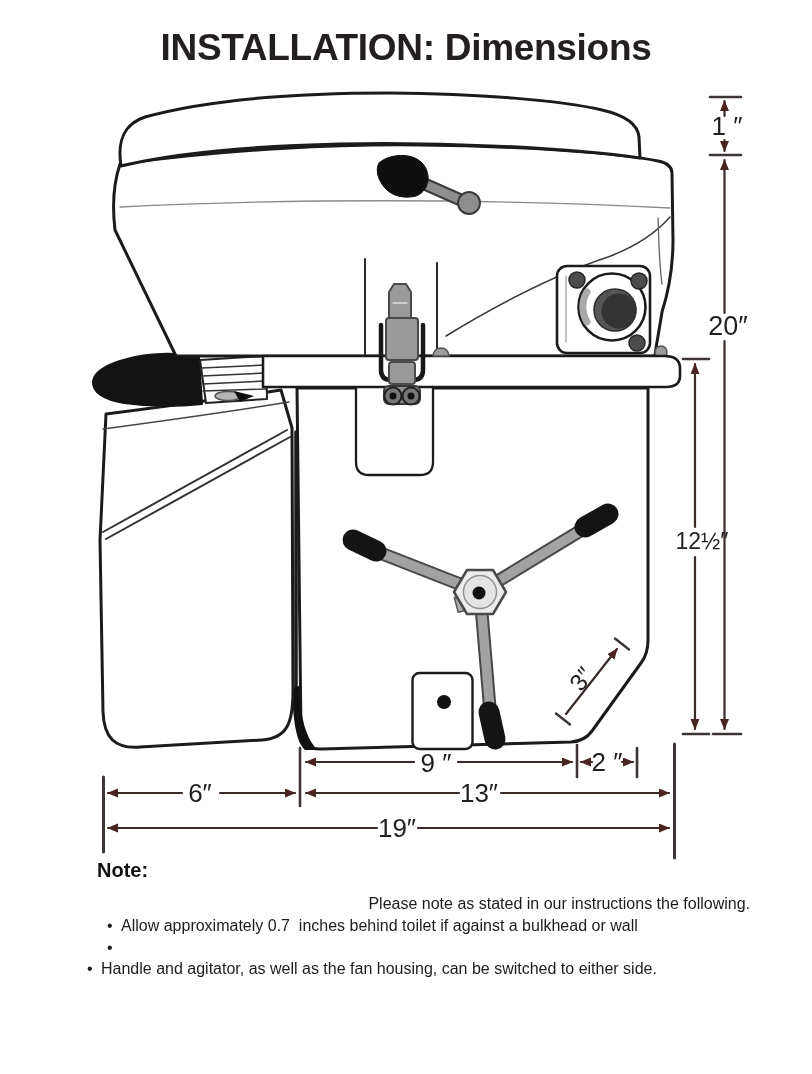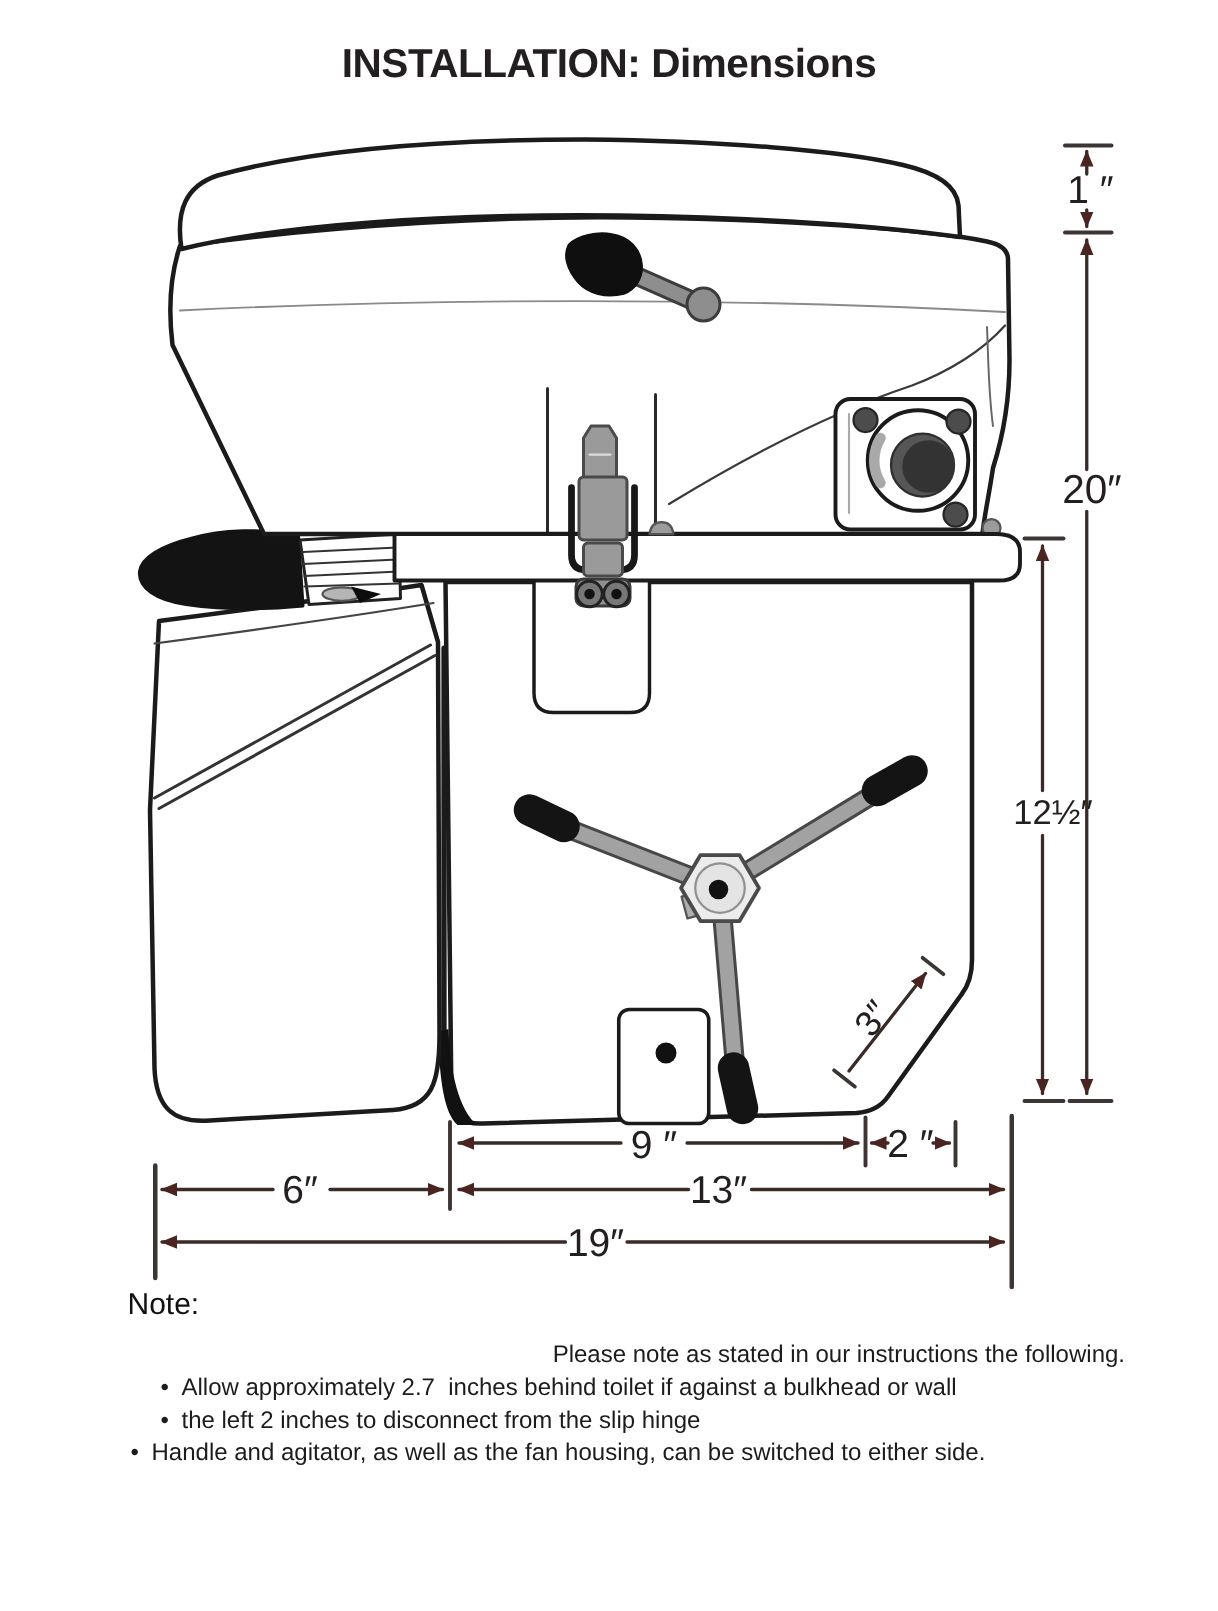--- a/index.html
+++ b/index.html
@@ -1,23 +1,23 @@
 <!DOCTYPE html>
 <html><head>
 <meta charset="utf-8">
 <style>
   html,body{margin:0;padding:0;background:#ffffff;}
   .page{position:relative;width:812px;height:1074px;background:#ffffff;overflow:hidden;
         font-family:"Liberation Sans",sans-serif;color:#231f20;}
   .title{position:absolute;top:27px;left:0;width:100%;text-align:center;
-         font-size:27px;font-weight:bold;letter-spacing:-0.3px;color:#231f20;}
+         font-size:37px;font-weight:bold;letter-spacing:-0.3px;color:#231f20;}
   svg.diagram{position:absolute;top:0;left:0;}
   .dim-text{font-family:"Liberation Sans",sans-serif;fill:#231f20;}
   .note{position:absolute;left:85px;top:860px;width:665px;font-size:16px;line-height:21.5px;color:#1c1c1c;}
-  .note-heading{font-size:20px;font-weight:normal;margin:0 0 11px 0;color:#111;}
+  .note-heading{font-size:20px;font-weight:bold;margin:0 0 11px 12px;color:#111;}
   .note-body{margin:0 0 17px 0;}
   .note-intro{margin:0 0 1px 0;text-align:right;}
   .bullet{display:flex;}
   .bullet.indented{margin-left:22px;}
   .bullet.outdented{margin-left:2px;}
   .bullet .dot{width:14px;flex:0 0 14px;}
   .bullet .btext{flex:1;}
   .bline{display:block;white-space:pre-wrap;}
 </style>
 </head>
@@ -215,28 +215,27 @@
     </g>
   </svg>
 
   <div class="note">
     <div class="note-heading">Note:</div>
     <p class="note-intro">Please note as stated in our instructions the following.</p>
 
     <div class="bullet indented">
       <span class="dot">•</span>
       <span class="btext">
-        <span class="bline">Allow approximately 2.7  inches behind toilet if against a bulkhead or wall</span>
+        <span class="bline">Allow approximately 0.7  inches behind toilet if against a bulkhead or wall</span>
       </span>
     </div>
 
     <div class="bullet indented">
       <span class="dot">•</span>
       <span class="btext">
-        <span class="bline">the left 2 inches to disconnect from the slip hinge</span>
       </span>
     </div>
 
     <div class="bullet outdented">
       <span class="dot">•</span>
       <span class="btext">
         <span class="bline">Handle and agitator, as well as the fan housing, can be switched to either side.</span>
       </span>
     </div>
   </div>

